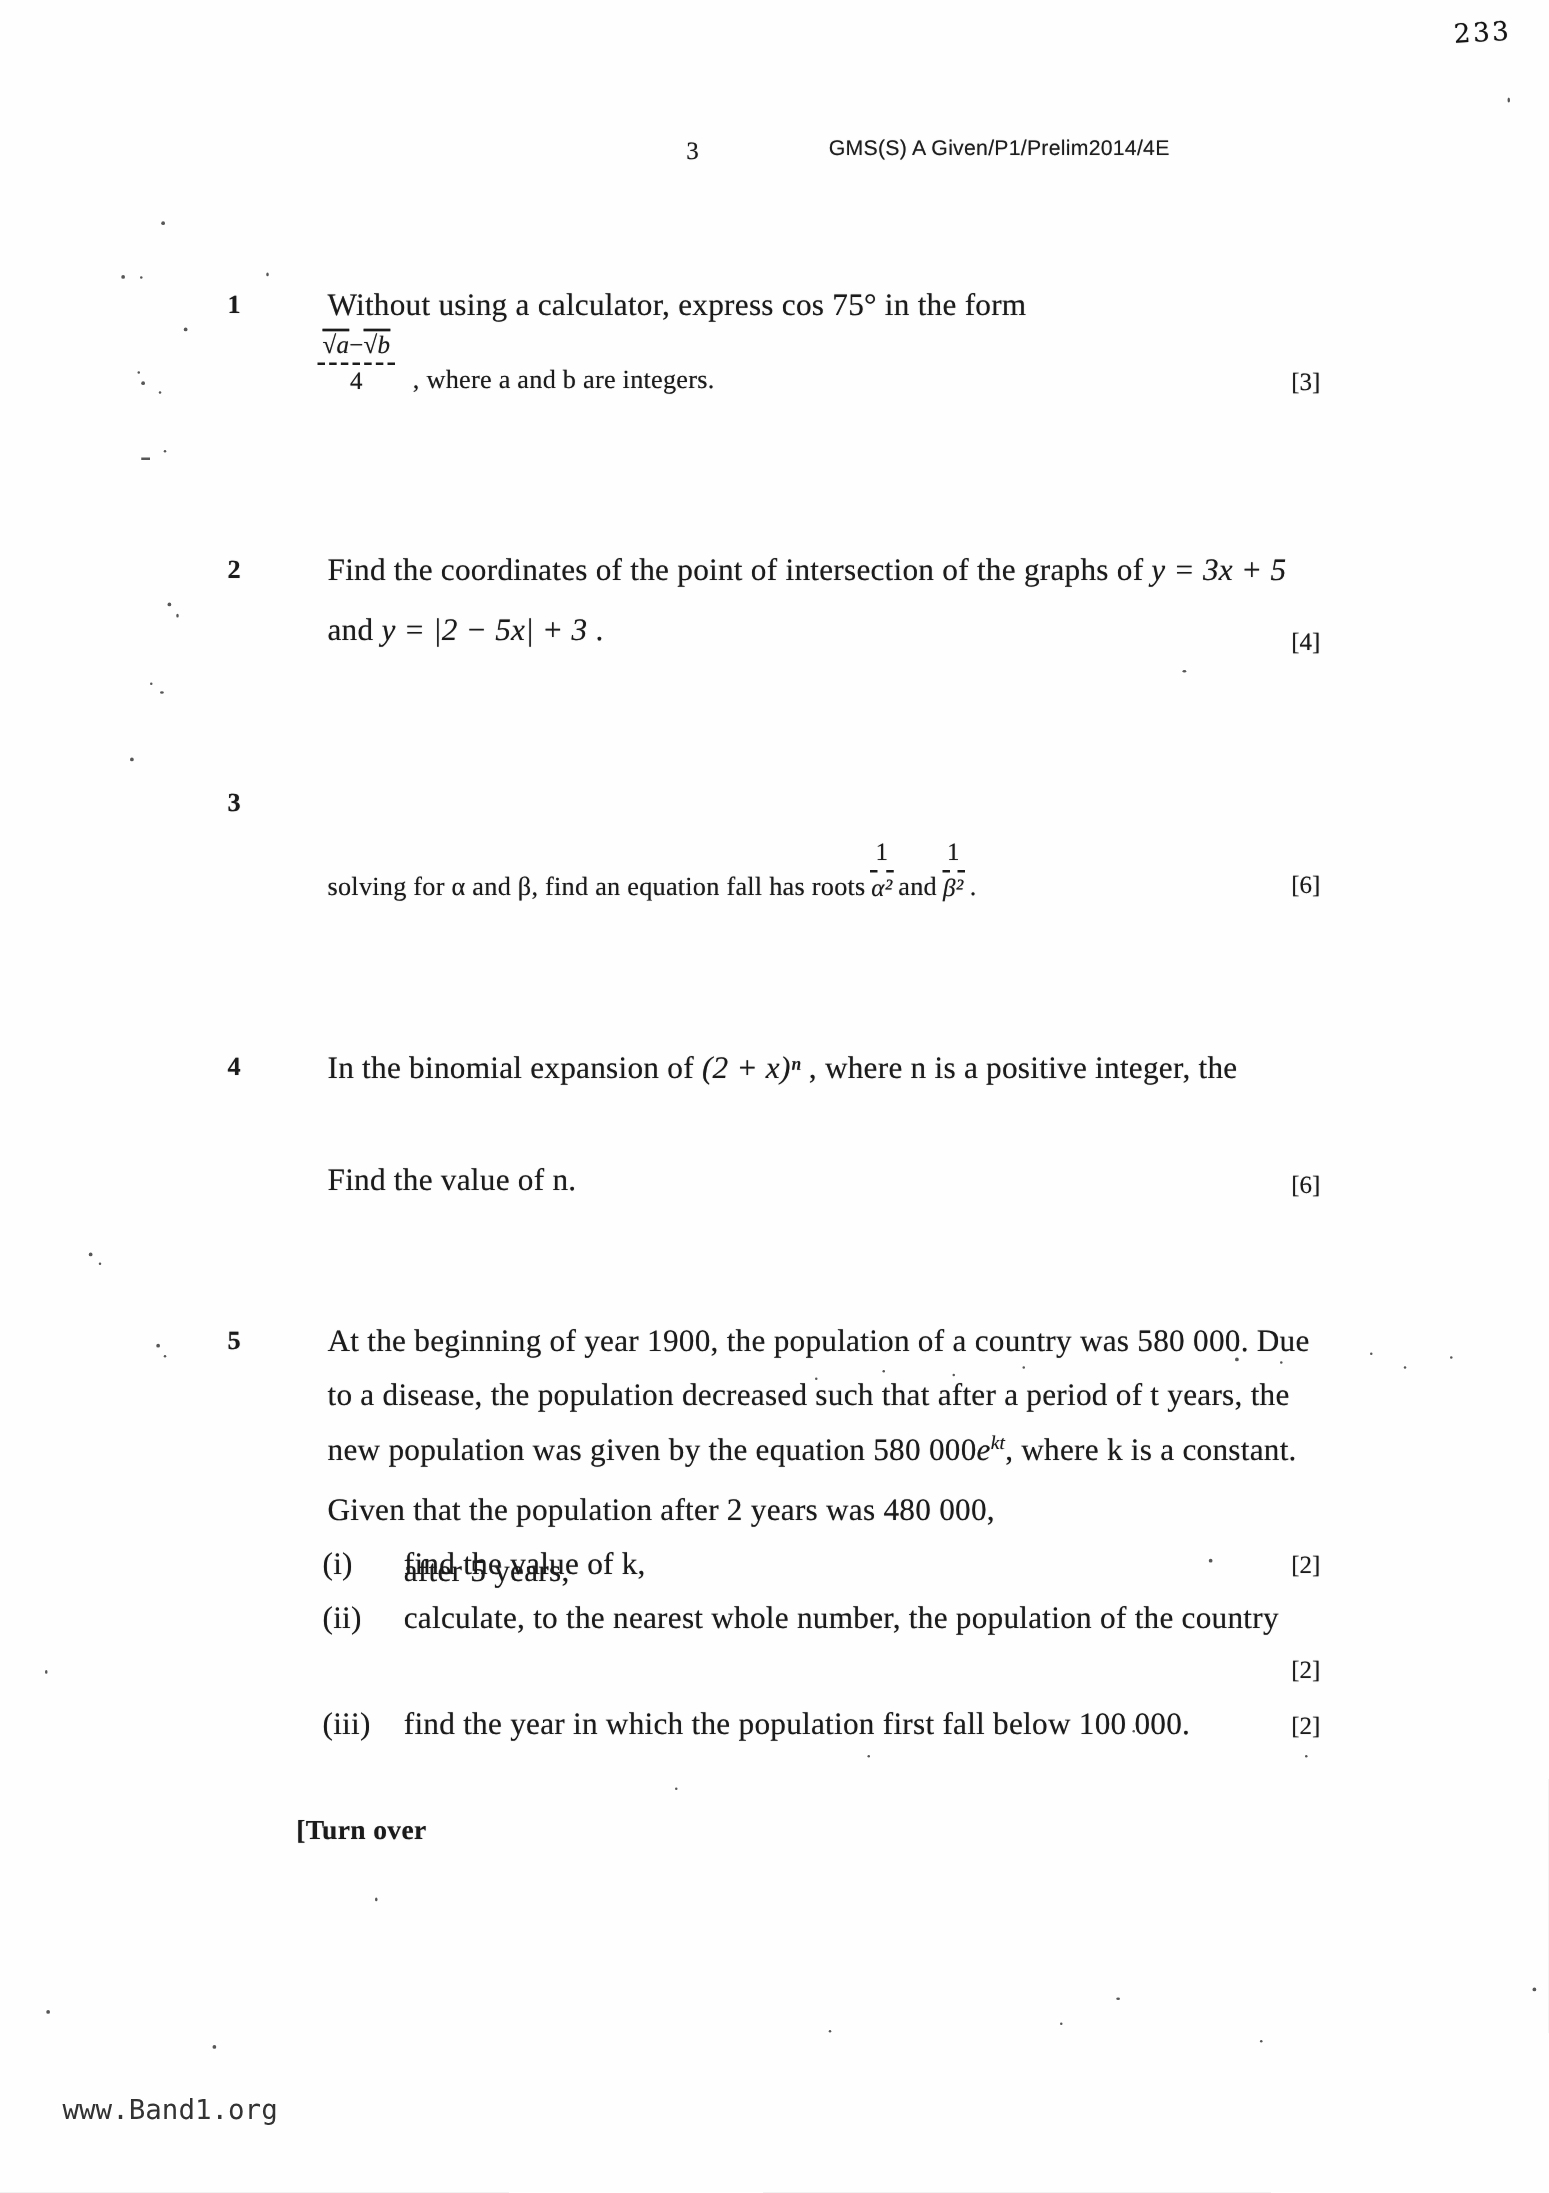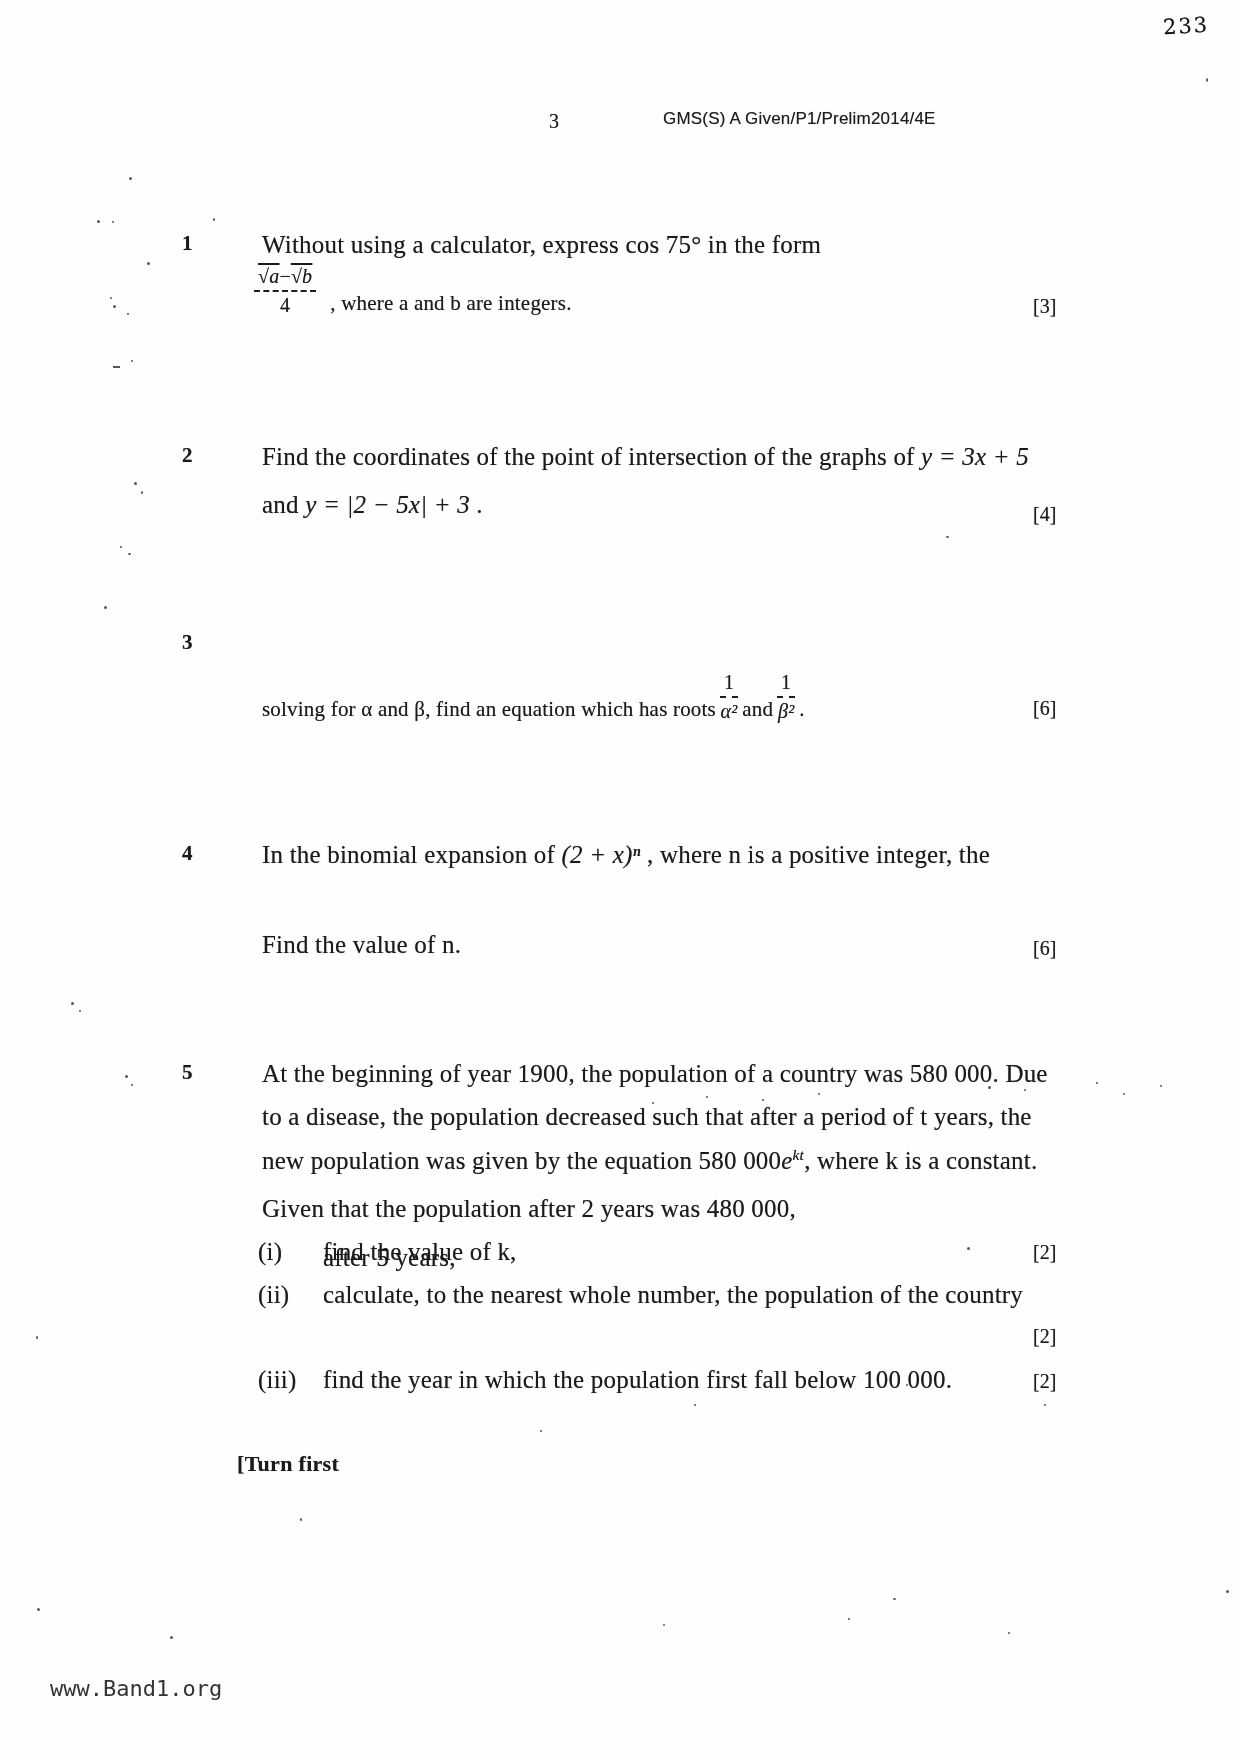--- a/index.html
+++ b/index.html
@@ -59,21 +59,21 @@
   </div>
   <div class="marks" style="top:295px">[3]</div>
 
   <div class="qnum" style="top:443px">2</div>
   <div class="qline" style="top:443px"><span>Find the coordinates of the point of intersection of the graphs of </span><span class="m">y = 3x + 5</span></div>
   <div class="qline" style="top:491px"><span>and   </span><span class="m">y = |2 − 5x| + 3</span><span> .</span></div>
   <div class="marks" style="top:503px">[4]</div>
 
   <div class="qnum" style="top:630px">3</div>
   <div class="row" style="top:672px">
-    <span>solving for α and β, find an equation which has roots </span>
+    <span>solving for α and β, find an equation fall has roots </span>
     <span class="frac">
         <span class="top">1</span>
         <span class="bot m">α²</span>
       </span>
     <span> and </span>
     <span class="frac">
         <span class="top">1</span>
         <span class="bot m">β²</span>
       </span>
     <span> .</span>
@@ -97,21 +97,21 @@
 
   <div class="qline" style="left:258px;top:1281px">(ii)</div>
   <div class="qline" style="left:323px;top:1281px">calculate, to the nearest whole number, the population of the country</div>
   <div class="qline" style="left:323px;top:1244px">after 5 years,</div>
   <div class="marks" style="top:1325px">[2]</div>
 
   <div class="qline" style="left:258px;top:1366px">(iii)</div>
   <div class="qline" style="left:323px;top:1366px">find the year in which the population first fall below 100 000.</div>
   <div class="marks" style="top:1370px">[2]</div>
 
-  <div class="turnover">[Turn first</div>
+  <div class="turnover">[Turn over</div>
   <div class="watermark">www.Band1.org</div>
 
   <i class="sp" style="left:129px;top:177px;width:3px;height:3px"></i>
   <i class="sp" style="left:97px;top:220px;width:3px;height:3px"></i>
   <i class="sp" style="left:112px;top:221px;width:2px;height:2px"></i>
   <i class="sp" style="left:213px;top:218px;width:2px;height:3px"></i>
   <i class="sp" style="left:147px;top:262px;width:3px;height:3px"></i>
   <i class="sp" style="left:110px;top:297px;width:2px;height:2px"></i>
   <i class="sp" style="left:113px;top:305px;width:3px;height:3px"></i>
   <i class="sp" style="left:127px;top:313px;width:2px;height:2px"></i>

